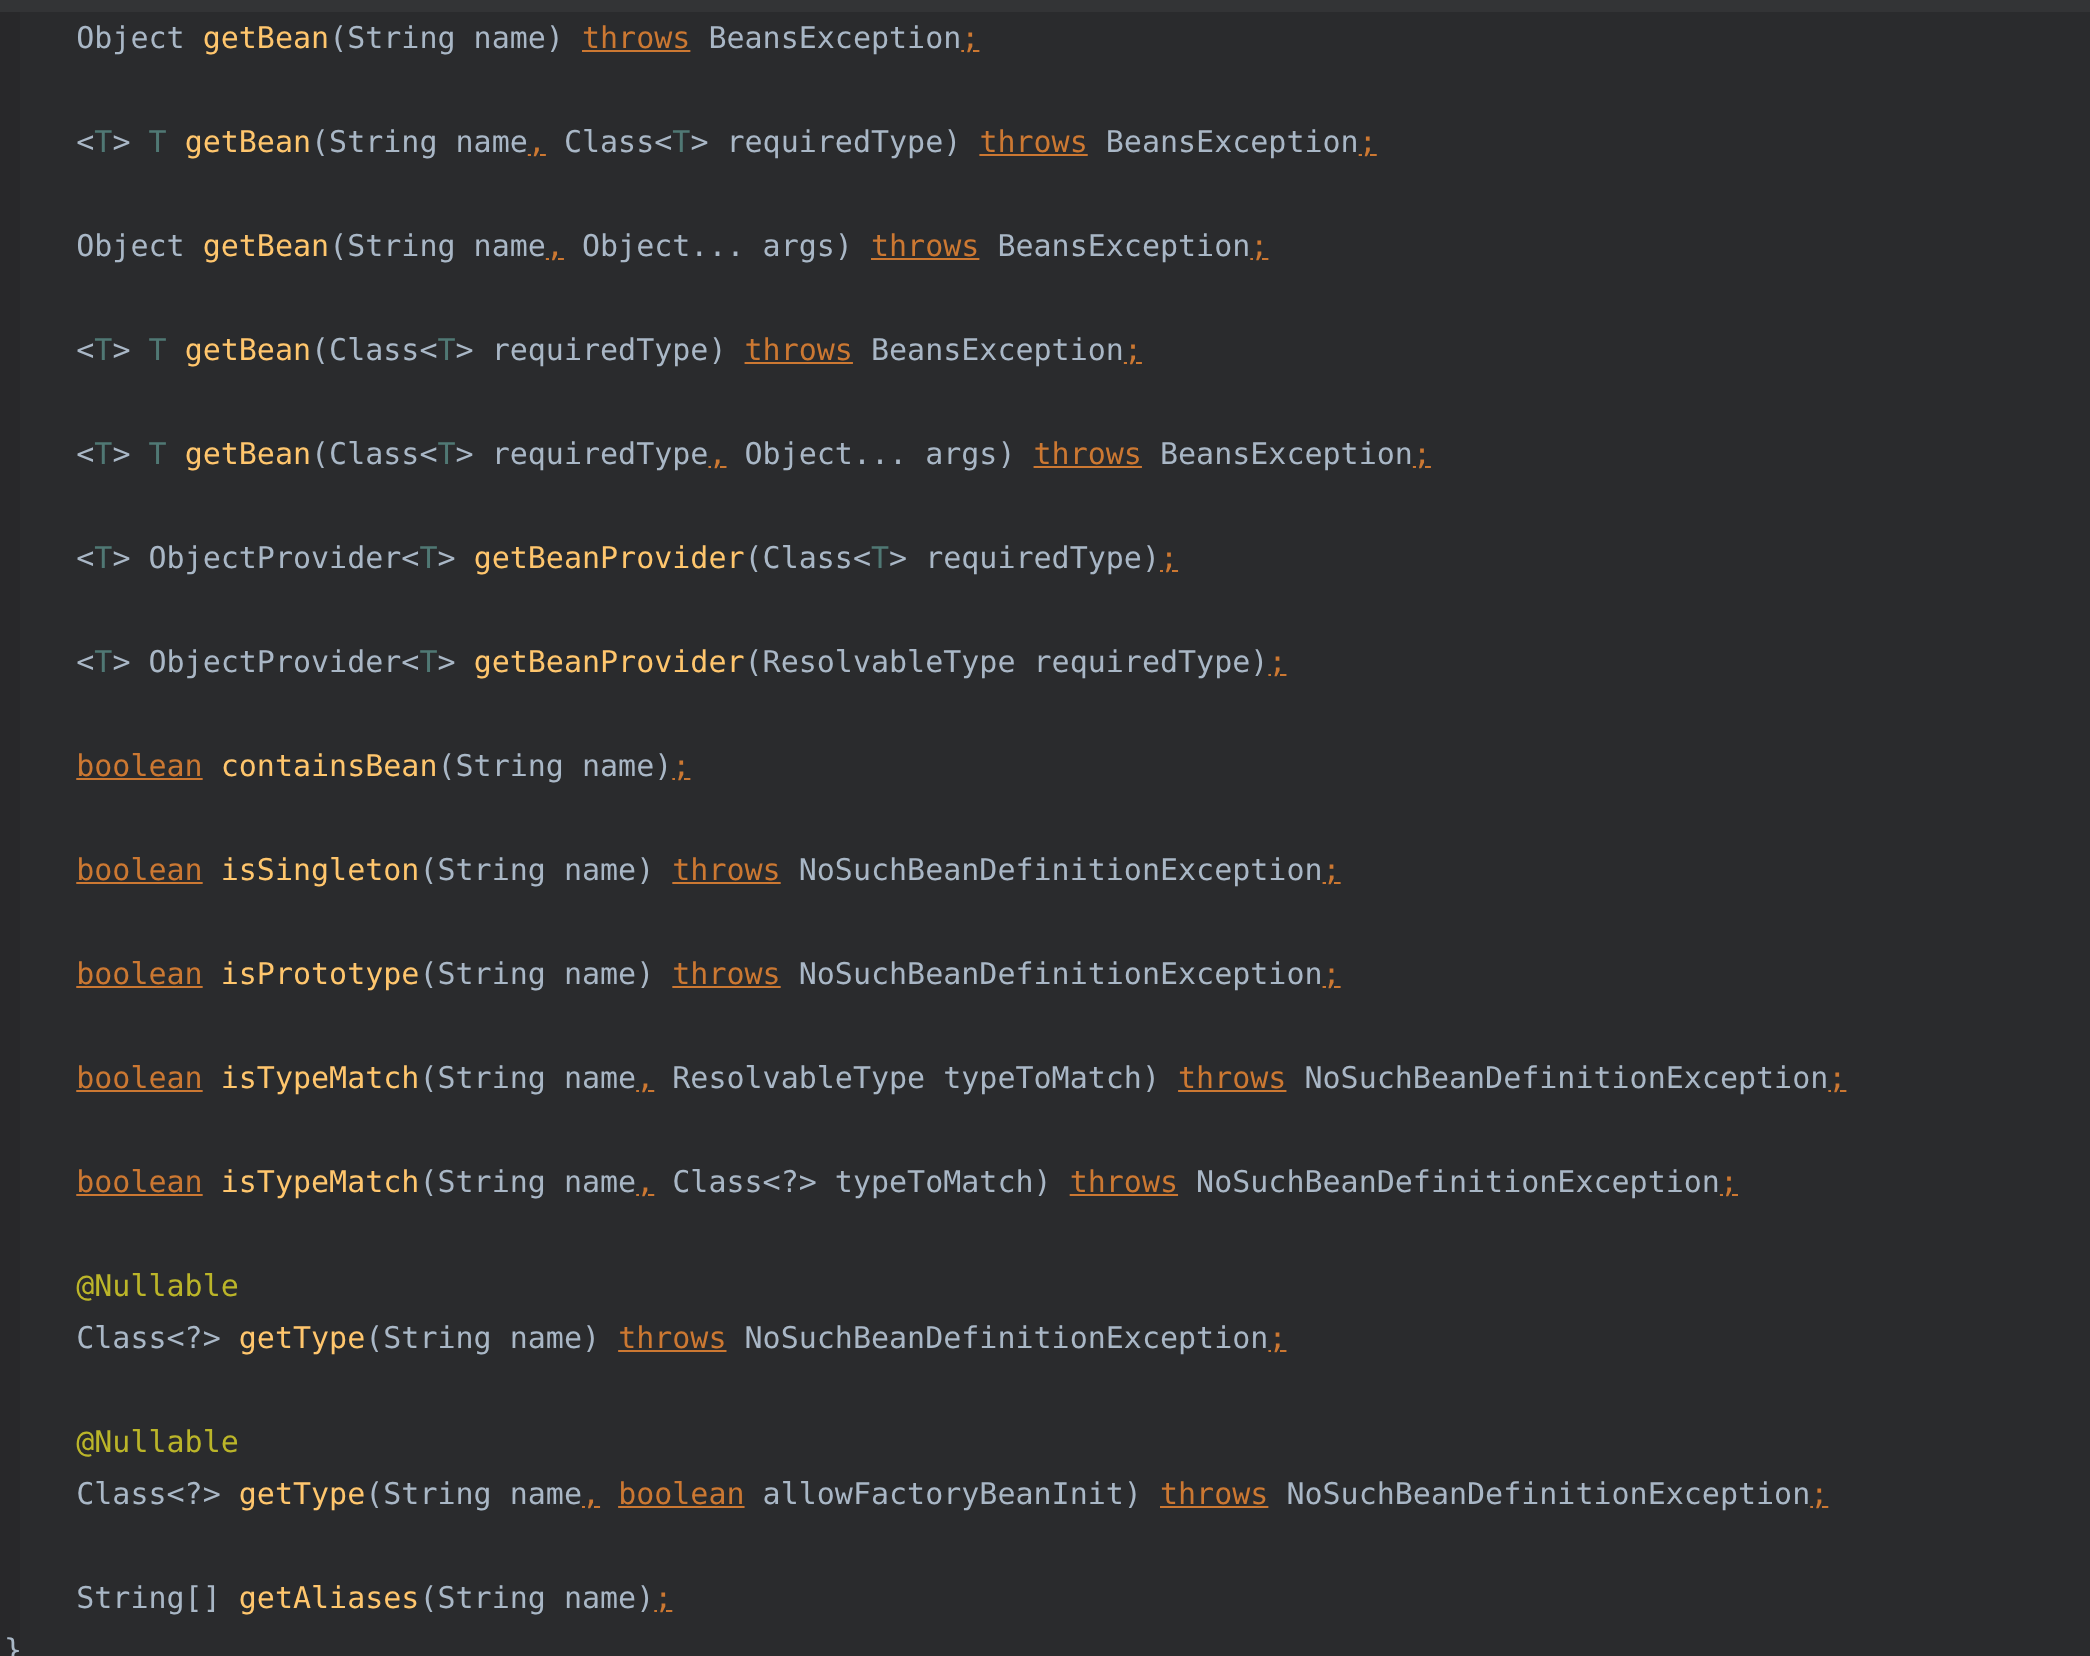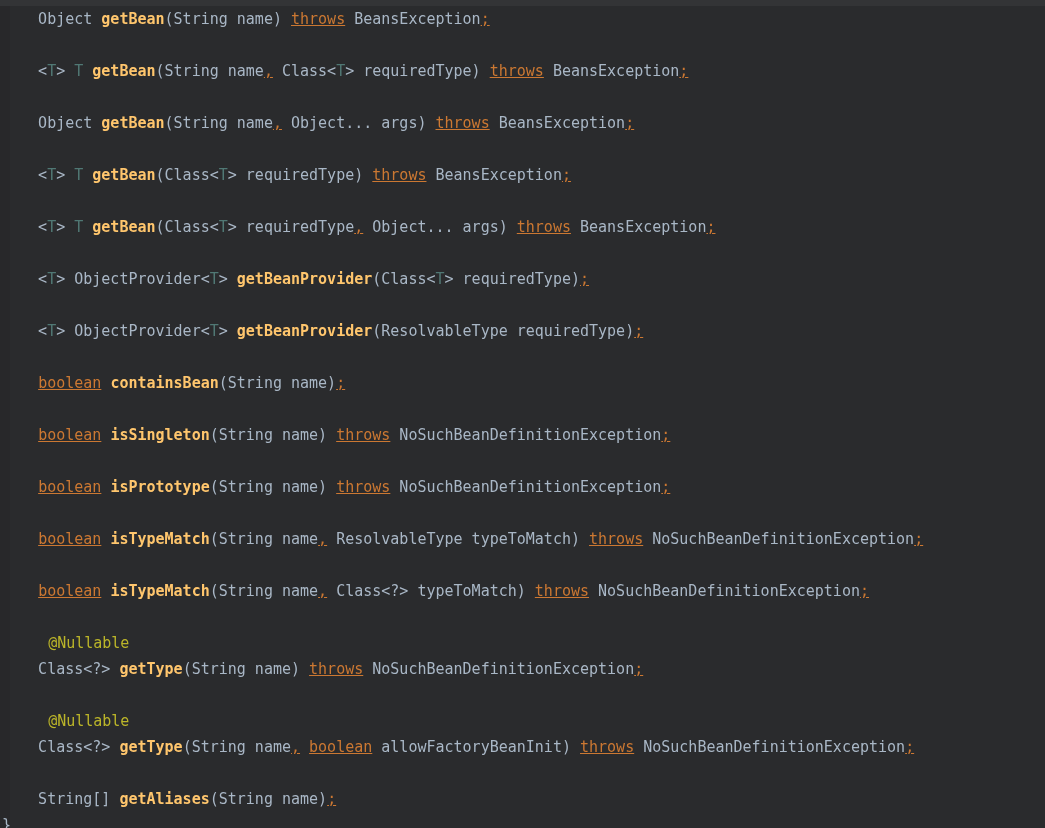--- a/index.html
+++ b/index.html
@@ -32,22 +32,22 @@
     font-family: "DejaVu Sans Mono", "Liberation Mono", monospace;
     font-size: 15px;
     line-height: 26px;
   }
   .code-line {
     height: 26px;
     white-space: pre;
   }
   .tok-d { color: var(--c-default, #A9B7C6); }
   .tok-k { color: var(--c-keyword, #CC7832); text-decoration: underline; }
-  .tok-m { color: var(--c-method, #FFC66D); font-weight: bold; }
-  .tok-a { color: var(--c-annotation, #BBB529); margin-left: 10px; }
+  .tok-m { color: var(--c-method, #FFC66D); font-weight: normal; }
+  .tok-a { color: var(--c-annotation, #BBB529); }
   .tok-t { color: var(--c-typeparam, #507874); }
 </style>
 </head>
 <body>
 
 <div class="top-strip"></div>
 <div class="gutter-strip"></div>
 <pre class="code-area"><div class="code-line"><span class="tok-d">    Object </span><span class="tok-m">getBean</span><span class="tok-d">(String name) </span><span class="tok-k">throws</span><span class="tok-d"> BeansException</span><span class="tok-k">;</span></div><div class="code-line"></div><div class="code-line"><span class="tok-d">    &lt;</span><span class="tok-t">T</span><span class="tok-d">&gt; </span><span class="tok-t">T</span><span class="tok-d"> </span><span class="tok-m">getBean</span><span class="tok-d">(String name</span><span class="tok-k">,</span><span class="tok-d"> Class&lt;</span><span class="tok-t">T</span><span class="tok-d">&gt; requiredType) </span><span class="tok-k">throws</span><span class="tok-d"> BeansException</span><span class="tok-k">;</span></div><div class="code-line"></div><div class="code-line"><span class="tok-d">    Object </span><span class="tok-m">getBean</span><span class="tok-d">(String name</span><span class="tok-k">,</span><span class="tok-d"> Object... args) </span><span class="tok-k">throws</span><span class="tok-d"> BeansException</span><span class="tok-k">;</span></div><div class="code-line"></div><div class="code-line"><span class="tok-d">    &lt;</span><span class="tok-t">T</span><span class="tok-d">&gt; </span><span class="tok-t">T</span><span class="tok-d"> </span><span class="tok-m">getBean</span><span class="tok-d">(Class&lt;</span><span class="tok-t">T</span><span class="tok-d">&gt; requiredType) </span><span class="tok-k">throws</span><span class="tok-d"> BeansException</span><span class="tok-k">;</span></div><div class="code-line"></div><div class="code-line"><span class="tok-d">    &lt;</span><span class="tok-t">T</span><span class="tok-d">&gt; </span><span class="tok-t">T</span><span class="tok-d"> </span><span class="tok-m">getBean</span><span class="tok-d">(Class&lt;</span><span class="tok-t">T</span><span class="tok-d">&gt; requiredType</span><span class="tok-k">,</span><span class="tok-d"> Object... args) </span><span class="tok-k">throws</span><span class="tok-d"> BeansException</span><span class="tok-k">;</span></div><div class="code-line"></div><div class="code-line"><span class="tok-d">    &lt;</span><span class="tok-t">T</span><span class="tok-d">&gt; ObjectProvider&lt;</span><span class="tok-t">T</span><span class="tok-d">&gt; </span><span class="tok-m">getBeanProvider</span><span class="tok-d">(Class&lt;</span><span class="tok-t">T</span><span class="tok-d">&gt; requiredType)</span><span class="tok-k">;</span></div><div class="code-line"></div><div class="code-line"><span class="tok-d">    &lt;</span><span class="tok-t">T</span><span class="tok-d">&gt; ObjectProvider&lt;</span><span class="tok-t">T</span><span class="tok-d">&gt; </span><span class="tok-m">getBeanProvider</span><span class="tok-d">(ResolvableType requiredType)</span><span class="tok-k">;</span></div><div class="code-line"></div><div class="code-line"><span class="tok-d">    </span><span class="tok-k">boolean</span><span class="tok-d"> </span><span class="tok-m">containsBean</span><span class="tok-d">(String name)</span><span class="tok-k">;</span></div><div class="code-line"></div><div class="code-line"><span class="tok-d">    </span><span class="tok-k">boolean</span><span class="tok-d"> </span><span class="tok-m">isSingleton</span><span class="tok-d">(String name) </span><span class="tok-k">throws</span><span class="tok-d"> NoSuchBeanDefinitionException</span><span class="tok-k">;</span></div><div class="code-line"></div><div class="code-line"><span class="tok-d">    </span><span class="tok-k">boolean</span><span class="tok-d"> </span><span class="tok-m">isPrototype</span><span class="tok-d">(String name) </span><span class="tok-k">throws</span><span class="tok-d"> NoSuchBeanDefinitionException</span><span class="tok-k">;</span></div><div class="code-line"></div><div class="code-line"><span class="tok-d">    </span><span class="tok-k">boolean</span><span class="tok-d"> </span><span class="tok-m">isTypeMatch</span><span class="tok-d">(String name</span><span class="tok-k">,</span><span class="tok-d"> ResolvableType typeToMatch) </span><span class="tok-k">throws</span><span class="tok-d"> NoSuchBeanDefinitionException</span><span class="tok-k">;</span></div><div class="code-line"></div><div class="code-line"><span class="tok-d">    </span><span class="tok-k">boolean</span><span class="tok-d"> </span><span class="tok-m">isTypeMatch</span><span class="tok-d">(String name</span><span class="tok-k">,</span><span class="tok-d"> Class&lt;?&gt; typeToMatch) </span><span class="tok-k">throws</span><span class="tok-d"> NoSuchBeanDefinitionException</span><span class="tok-k">;</span></div><div class="code-line"></div><div class="code-line"><span class="tok-d">    </span><span class="tok-a">@Nullable</span></div><div class="code-line"><span class="tok-d">    Class&lt;?&gt; </span><span class="tok-m">getType</span><span class="tok-d">(String name) </span><span class="tok-k">throws</span><span class="tok-d"> NoSuchBeanDefinitionException</span><span class="tok-k">;</span></div><div class="code-line"></div><div class="code-line"><span class="tok-d">    </span><span class="tok-a">@Nullable</span></div><div class="code-line"><span class="tok-d">    Class&lt;?&gt; </span><span class="tok-m">getType</span><span class="tok-d">(String name</span><span class="tok-k">,</span><span class="tok-d"> </span><span class="tok-k">boolean</span><span class="tok-d"> allowFactoryBeanInit) </span><span class="tok-k">throws</span><span class="tok-d"> NoSuchBeanDefinitionException</span><span class="tok-k">;</span></div><div class="code-line"></div><div class="code-line"><span class="tok-d">    String[] </span><span class="tok-m">getAliases</span><span class="tok-d">(String name)</span><span class="tok-k">;</span></div><div class="code-line"><span class="tok-d">}</span></div></pre>
 
 </body></html>

